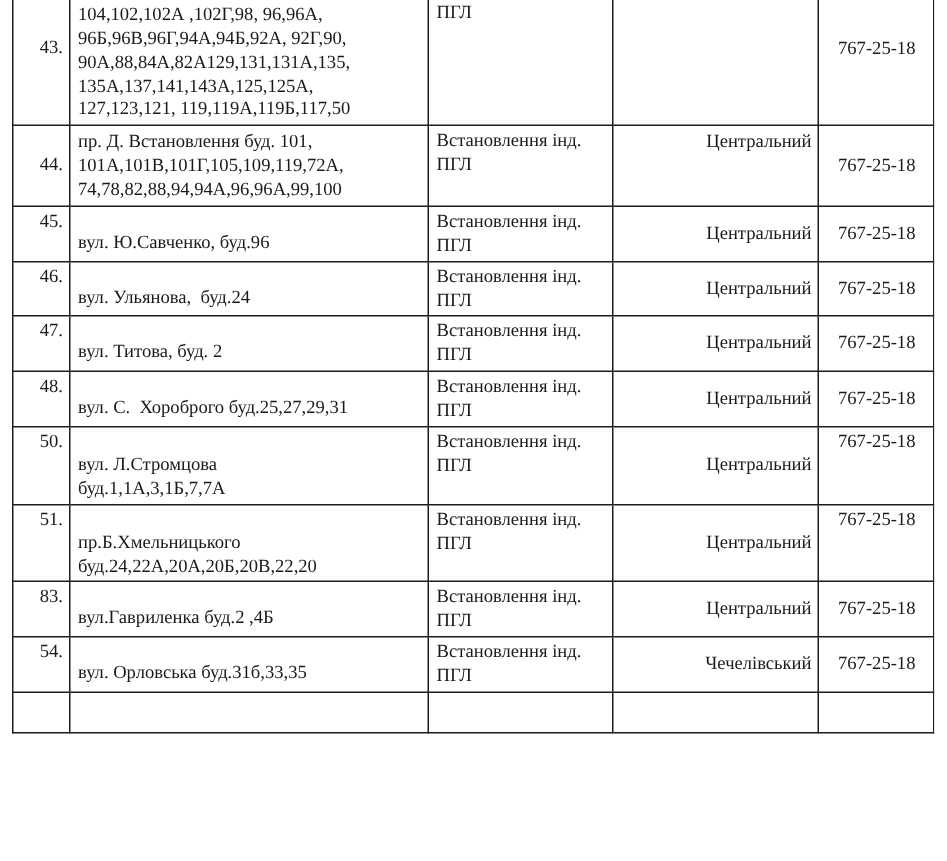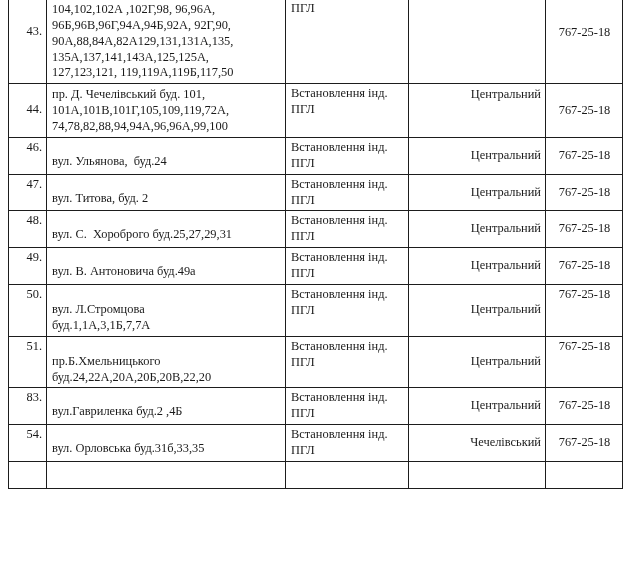--- a/index.html
+++ b/index.html
@@ -147,32 +147,44 @@
             <td class="work">
               <span class="work-line">Встановлення інд.</span>
               <span class="work-line">ПГЛ</span>
             </td>
             <td class="dist">Центральний</td>
             <td class="phone">767-25-18</td>
           </tr>
           <tr class="medium">
             <td class="num">44.</td>
             <td class="addr">
-              <span class="addr-line">пр. Д. Чечелівський буд. 101,</span>
+              <span class="addr-line">пр. Д. Встановлення буд. 101,</span>
               <span class="addr-line">101А,101В,101Г,105,109,119,72А,</span>
               <span class="addr-line">74,78,82,88,94,94А,96,96А,99,100</span>
             </td>
             <td class="work">
               <span class="work-line">Встановлення інд.</span>
               <span class="work-line">ПГЛ</span>
             </td>
             <td class="dist">Центральний</td>
             <td class="phone">767-25-18</td>
           </tr>
           <tr class="one">
+            <td class="num">45.</td>
+            <td class="addr">
+              <span class="addr-line">вул. Ю.Савченко, буд.96</span>
+            </td>
+            <td class="work">
+              <span class="work-line">Встановлення інд.</span>
+              <span class="work-line">ПГЛ</span>
+            </td>
+            <td class="dist">Центральний</td>
+            <td class="phone">767-25-18</td>
+          </tr>
+          <tr class="one">
             <td class="num">46.</td>
             <td class="addr">
               <span class="addr-line">вул. Ульянова,  буд.24</span>
             </td>
             <td class="work">
               <span class="work-line">Встановлення інд.</span>
               <span class="work-line">ПГЛ</span>
             </td>
             <td class="dist">Центральний</td>
             <td class="phone">767-25-18</td>
@@ -186,32 +198,20 @@
               <span class="work-line">Встановлення інд.</span>
               <span class="work-line">ПГЛ</span>
             </td>
             <td class="dist">Центральний</td>
             <td class="phone">767-25-18</td>
           </tr>
           <tr class="one">
             <td class="num">48.</td>
             <td class="addr">
               <span class="addr-line">вул. С.  Хороброго буд.25,27,29,31</span>
-            </td>
-            <td class="work">
-              <span class="work-line">Встановлення інд.</span>
-              <span class="work-line">ПГЛ</span>
-            </td>
-            <td class="dist">Центральний</td>
-            <td class="phone">767-25-18</td>
-          </tr>
-          <tr class="one">
-            <td class="num">49.</td>
-            <td class="addr">
-              <span class="addr-line">вул. В. Антоновича буд.49а</span>
             </td>
             <td class="work">
               <span class="work-line">Встановлення інд.</span>
               <span class="work-line">ПГЛ</span>
             </td>
             <td class="dist">Центральний</td>
             <td class="phone">767-25-18</td>
           </tr>
           <tr class="two">
             <td class="num">50.</td>

